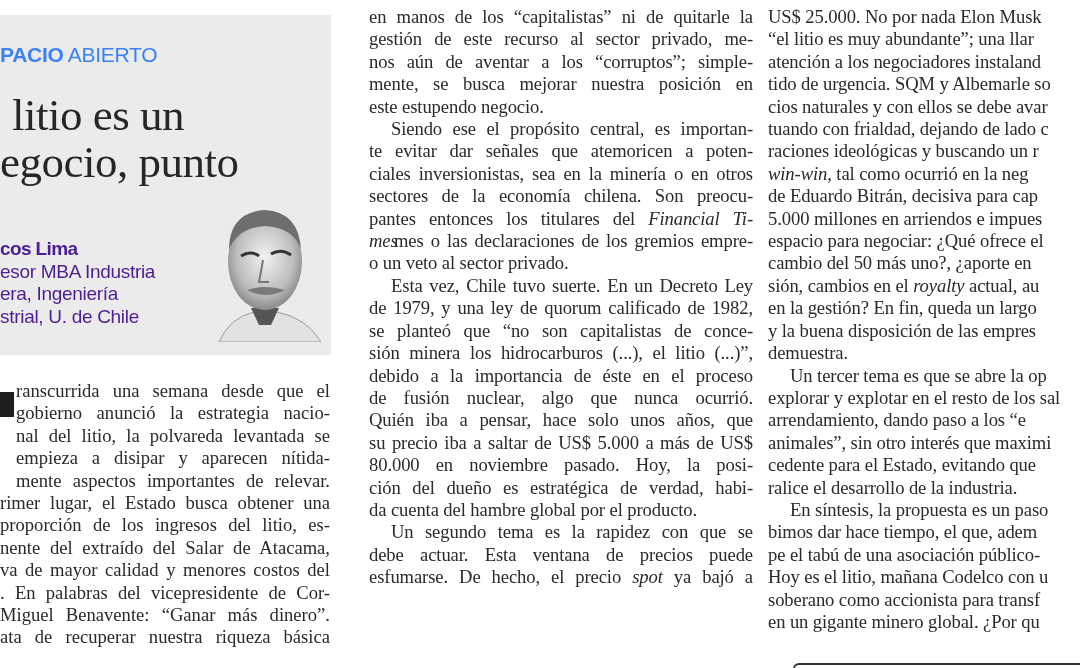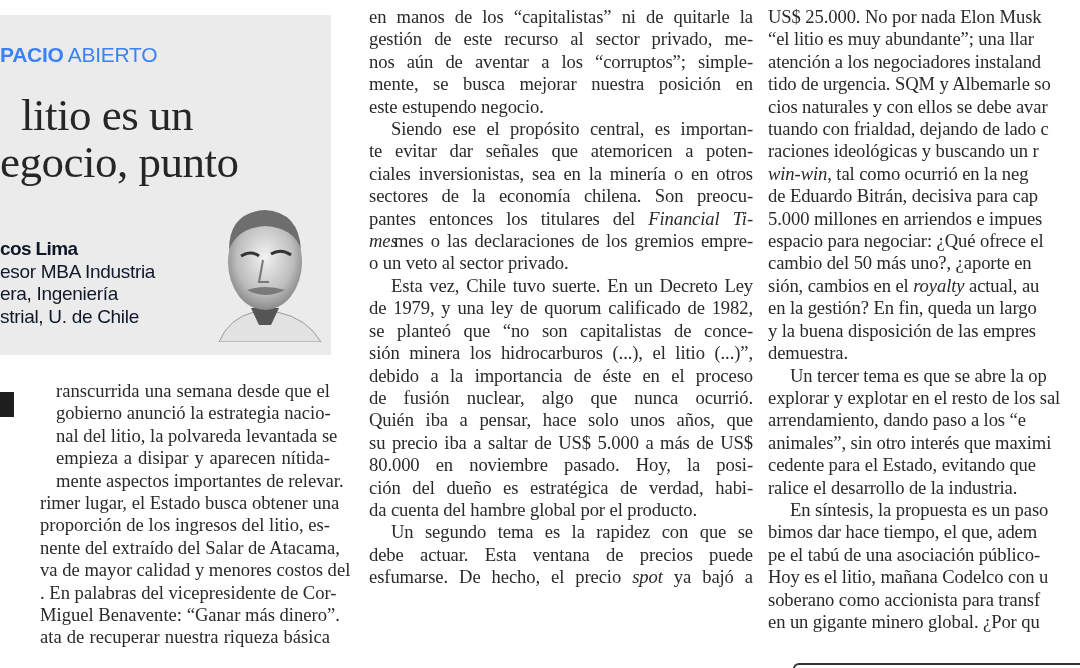--- a/index.html
+++ b/index.html
@@ -33,32 +33,32 @@
   .section-label .bold { font-weight: 700; }
   .headline {
     position: absolute; left: 0; top: 92px;
     font-family: "Liberation Serif", "DejaVu Serif", serif;
     font-size: 45px; line-height: 47px; color: #262626;
     letter-spacing: -0.5px; white-space: nowrap;
   }
   .author {
     position: absolute; left: 0; top: 238px;
     font-family: "Liberation Sans", "DejaVu Sans", sans-serif;
-    font-size: 19px; line-height: 22.5px; color: #0f172a; white-space: nowrap;
+    font-size: 19px; line-height: 22.5px; color: #4c1d95; white-space: nowrap;
     letter-spacing: -0.3px;
   }
   .author .name { font-weight: 700; letter-spacing: -0.6px; }
   .photo {
     position: absolute; left: 199px; top: 200px; width: 130px; height: 142px;
   }
   .body-left {
     position: absolute; left: 0; top: 380px; width: 330px;
     font-size: 18.6px; line-height: 22.4px; text-align: justify;
   }
-  .body-left .line { display: block; white-space: nowrap; text-align-last: justify; margin-left: 40px; }
+  .body-left .line { display: block; white-space: nowrap; text-align-last: justify; }
   .body-left .line.first5 { padding-left: 16px; }
   .drop-cap {
     position: absolute; left: 0; top: 392px; width: 14px; height: 25px;
     background: #1e1e1e;
   }
 
   #mid-col { left: 358px; width: 384px; margin-left: 11px; }
   #right-col { left: 768px; width: 330px; text-align: left; text-align-last: left; }
   #right-col .line { text-align-last: left; }
   .bottom-rule {
@@ -69,21 +69,21 @@
 </head>
 <body>
 
 <div id="left-col" class="col-left" style="position:absolute;left:0;top:0;width:340px;height:668px;">
   <div class="gray-box"></div>
   <div class="section-label">
     <span class="bold">PACIO</span>
     <span>ABIERTO</span>
   </div>
   <div class="headline">
-    <div style="padding-left:21px">litio es un</div>
+    <div style="padding-left:12px">litio es un</div>
     <div>egocio, punto</div>
   </div>
   <div class="author">
     <div class="name">cos Lima</div>
     <div>esor MBA Industria</div>
     <div>era, Ingeniería</div>
     <div>strial, U. de Chile</div>
   </div>
   <div class="photo">
     <svg width="130" height="142" viewBox="0 0 130 142">

